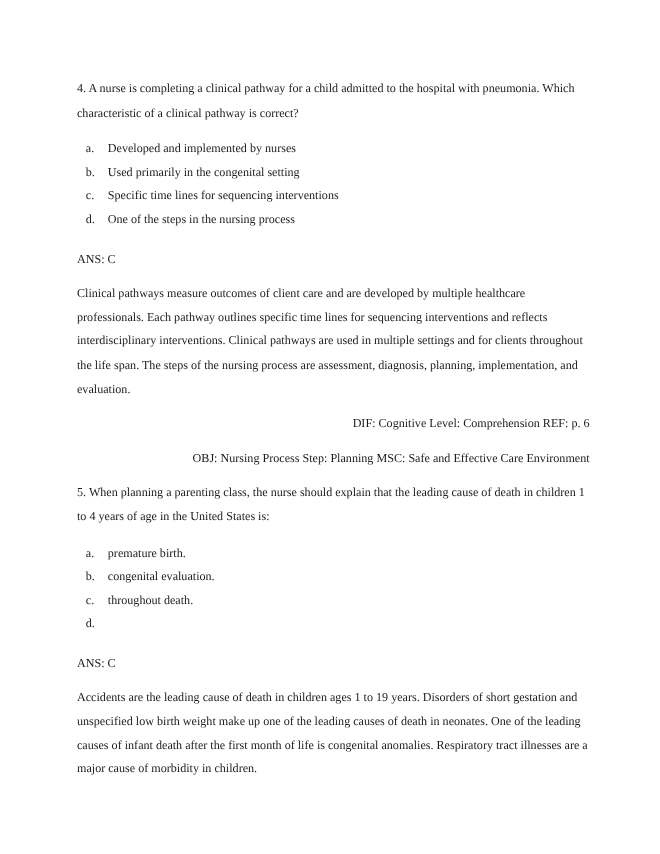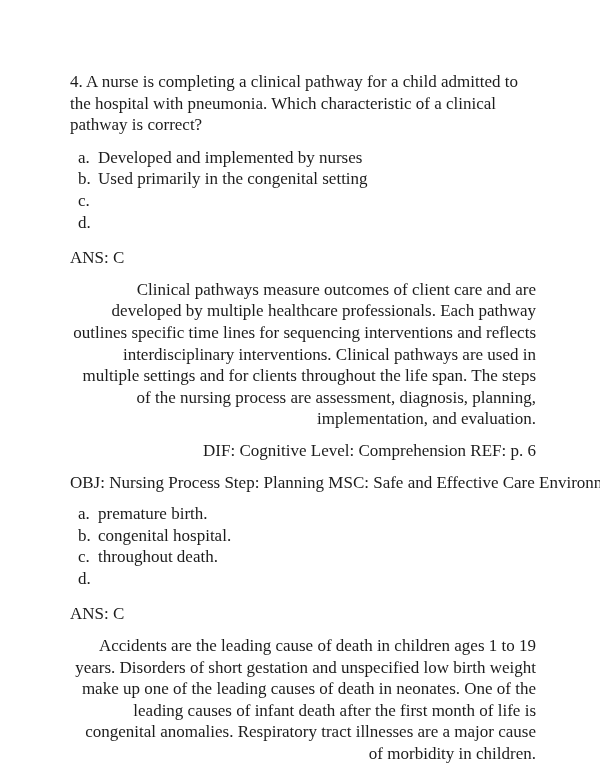--- a/index.html
+++ b/index.html
@@ -7,36 +7,36 @@
     padding: 0;
     background: #ffffff;
   }
   .page {
     width: 600px;
     height: 776px;
     box-sizing: border-box;
     padding: 71px 64px 0 70px;
     background: #ffffff;
     font-family: "Liberation Serif", "DejaVu Serif", serif;
-    font-size: 17px;
+    font-size: 11px;
     line-height: 21.6px;
     color: #1c1c1c;
     overflow: hidden;
   }
   p { margin: 0 0 10px 0; }
   .stem { margin-bottom: 11px; }
   .options {
     list-style: none;
     margin: 0 0 14px 0;
     padding: 0 0 0 8px;
   }
   .option { display: flex; }
   .opt-letter { flex: 0 0 20px; }
   .ans { margin-bottom: 10px; }
-  .rationale { margin-bottom: 10px; text-align: right; }
+  .rationale { margin-bottom: 10px; }
   .meta { margin-bottom: 10px; white-space: nowrap; text-align: right; }
 </style>
 </head>
 <body>
 
 <div class="page">
 
   <section>
     <p class="stem"><span>4.</span>
 <span>A nurse is completing a clinical pathway for a child admitted to the hospital with pneumonia. Which characteristic of a clinical pathway is correct?</span></p>
@@ -45,48 +45,52 @@
       <li class="option">
         <span class="opt-letter">a.</span>
         <span class="opt-text">Developed and implemented by nurses</span>
       </li>
       <li class="option">
         <span class="opt-letter">b.</span>
         <span class="opt-text">Used primarily in the congenital setting</span>
       </li>
       <li class="option">
         <span class="opt-letter">c.</span>
+        <span class="opt-text">Specific time lines for sequencing interventions</span>
       </li>
       <li class="option">
         <span class="opt-letter">d.</span>
+        <span class="opt-text">One of the steps in the nursing process</span>
       </li>
     </ol>
 
     <p class="ans"><span>ANS:</span>
 <span>C</span></p>
 
     <p class="rationale">Clinical pathways measure outcomes of client care and are developed by multiple healthcare professionals. Each pathway outlines specific time lines for sequencing interventions and reflects interdisciplinary interventions. Clinical pathways are used in multiple settings and for clients throughout the life span. The steps of the nursing process are assessment, diagnosis, planning, implementation, and evaluation.</p>
 
     <p class="meta"><span>DIF: Cognitive Level: Comprehension</span>
 <span>REF: p. 6</span></p>
 
     <p class="meta"><span>OBJ: Nursing Process Step: Planning</span>
 <span>MSC: Safe and Effective Care Environment</span></p>
   </section>
 
   <section>
+    <p class="stem"><span>5.</span>
+<span>When planning a parenting class, the nurse should explain that the leading cause of death in children 1 to 4 years of age in the United States is:</span></p>
 
     <ol class="options">
       <li class="option">
         <span class="opt-letter">a.</span>
         <span class="opt-text">premature birth.</span>
       </li>
       <li class="option">
         <span class="opt-letter">b.</span>
-        <span class="opt-text">congenital hospital.</span>
+        <span class="opt-text">congenital evaluation.</span>
       </li>
       <li class="option">
         <span class="opt-letter">c.</span>
         <span class="opt-text">throughout death.</span>
       </li>
       <li class="option">
         <span class="opt-letter">d.</span>
       </li>
     </ol>
 

